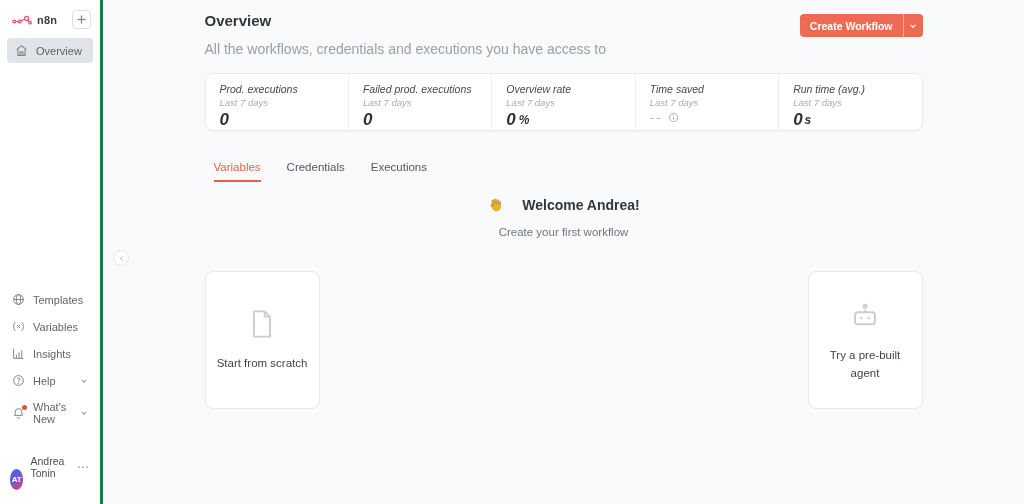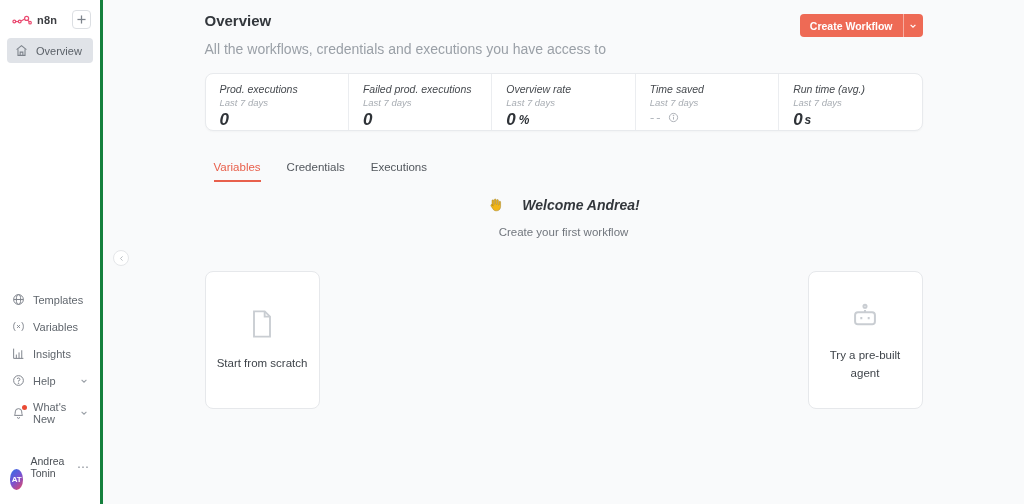--- a/index.html
+++ b/index.html
@@ -75,21 +75,21 @@
   .stat-value { font-size:17px; font-weight:bold; color:#2f3338; line-height:1; }
   .stat-unit { font-size:12px; font-weight:bold; color:#2f3338; align-self:flex-end; padding-bottom:1px; }
   .stat.muted .stat-value { color:#b4b9bf; font-weight:normal; font-size:13px; letter-spacing:2px; }
   .info-icon { color:#a7acb2; display:flex; cursor:pointer; }
 
   .tabs { display:flex; gap:26px; margin-top:30px; padding-left:9px; }
   .tab { font-size:11.5px; color:#52575d; padding-bottom:7px; cursor:pointer; border-bottom:2px solid transparent; }
   .tab.active { color:#e8604c; border-bottom-color:#e8604c; }
 
   .welcome { text-align:center; margin-top:15px; }
-  .welcome-title { font-size:14px; font-weight:bold; color:#33373c; display:inline-flex; align-items:flex-end; gap:19px;font-style:italic; }
+  .welcome-title { font-size:14px; font-weight:bold; color:#33373c; display:inline-flex; align-items:flex-end; gap:19px; }
   .welcome-sub { font-size:11.5px; color:#71767d; margin-top:9px; }
 
   .cards { display:flex; justify-content:space-between; gap:12px; margin-top:33px; }
   .card {
     width:115px; height:138px; background:#fff; border:1px solid #e6e8eb; border-radius:8px;
     display:flex; flex-direction:column; align-items:center; justify-content:center;
     padding:0 10px; text-align:center; cursor:pointer;
   }
   .card-icon { color:#c9cdd2; margin-bottom:15px; display:flex; }
   .card-label { font-size:11.5px; color:#3f444a; line-height:1.55; }

